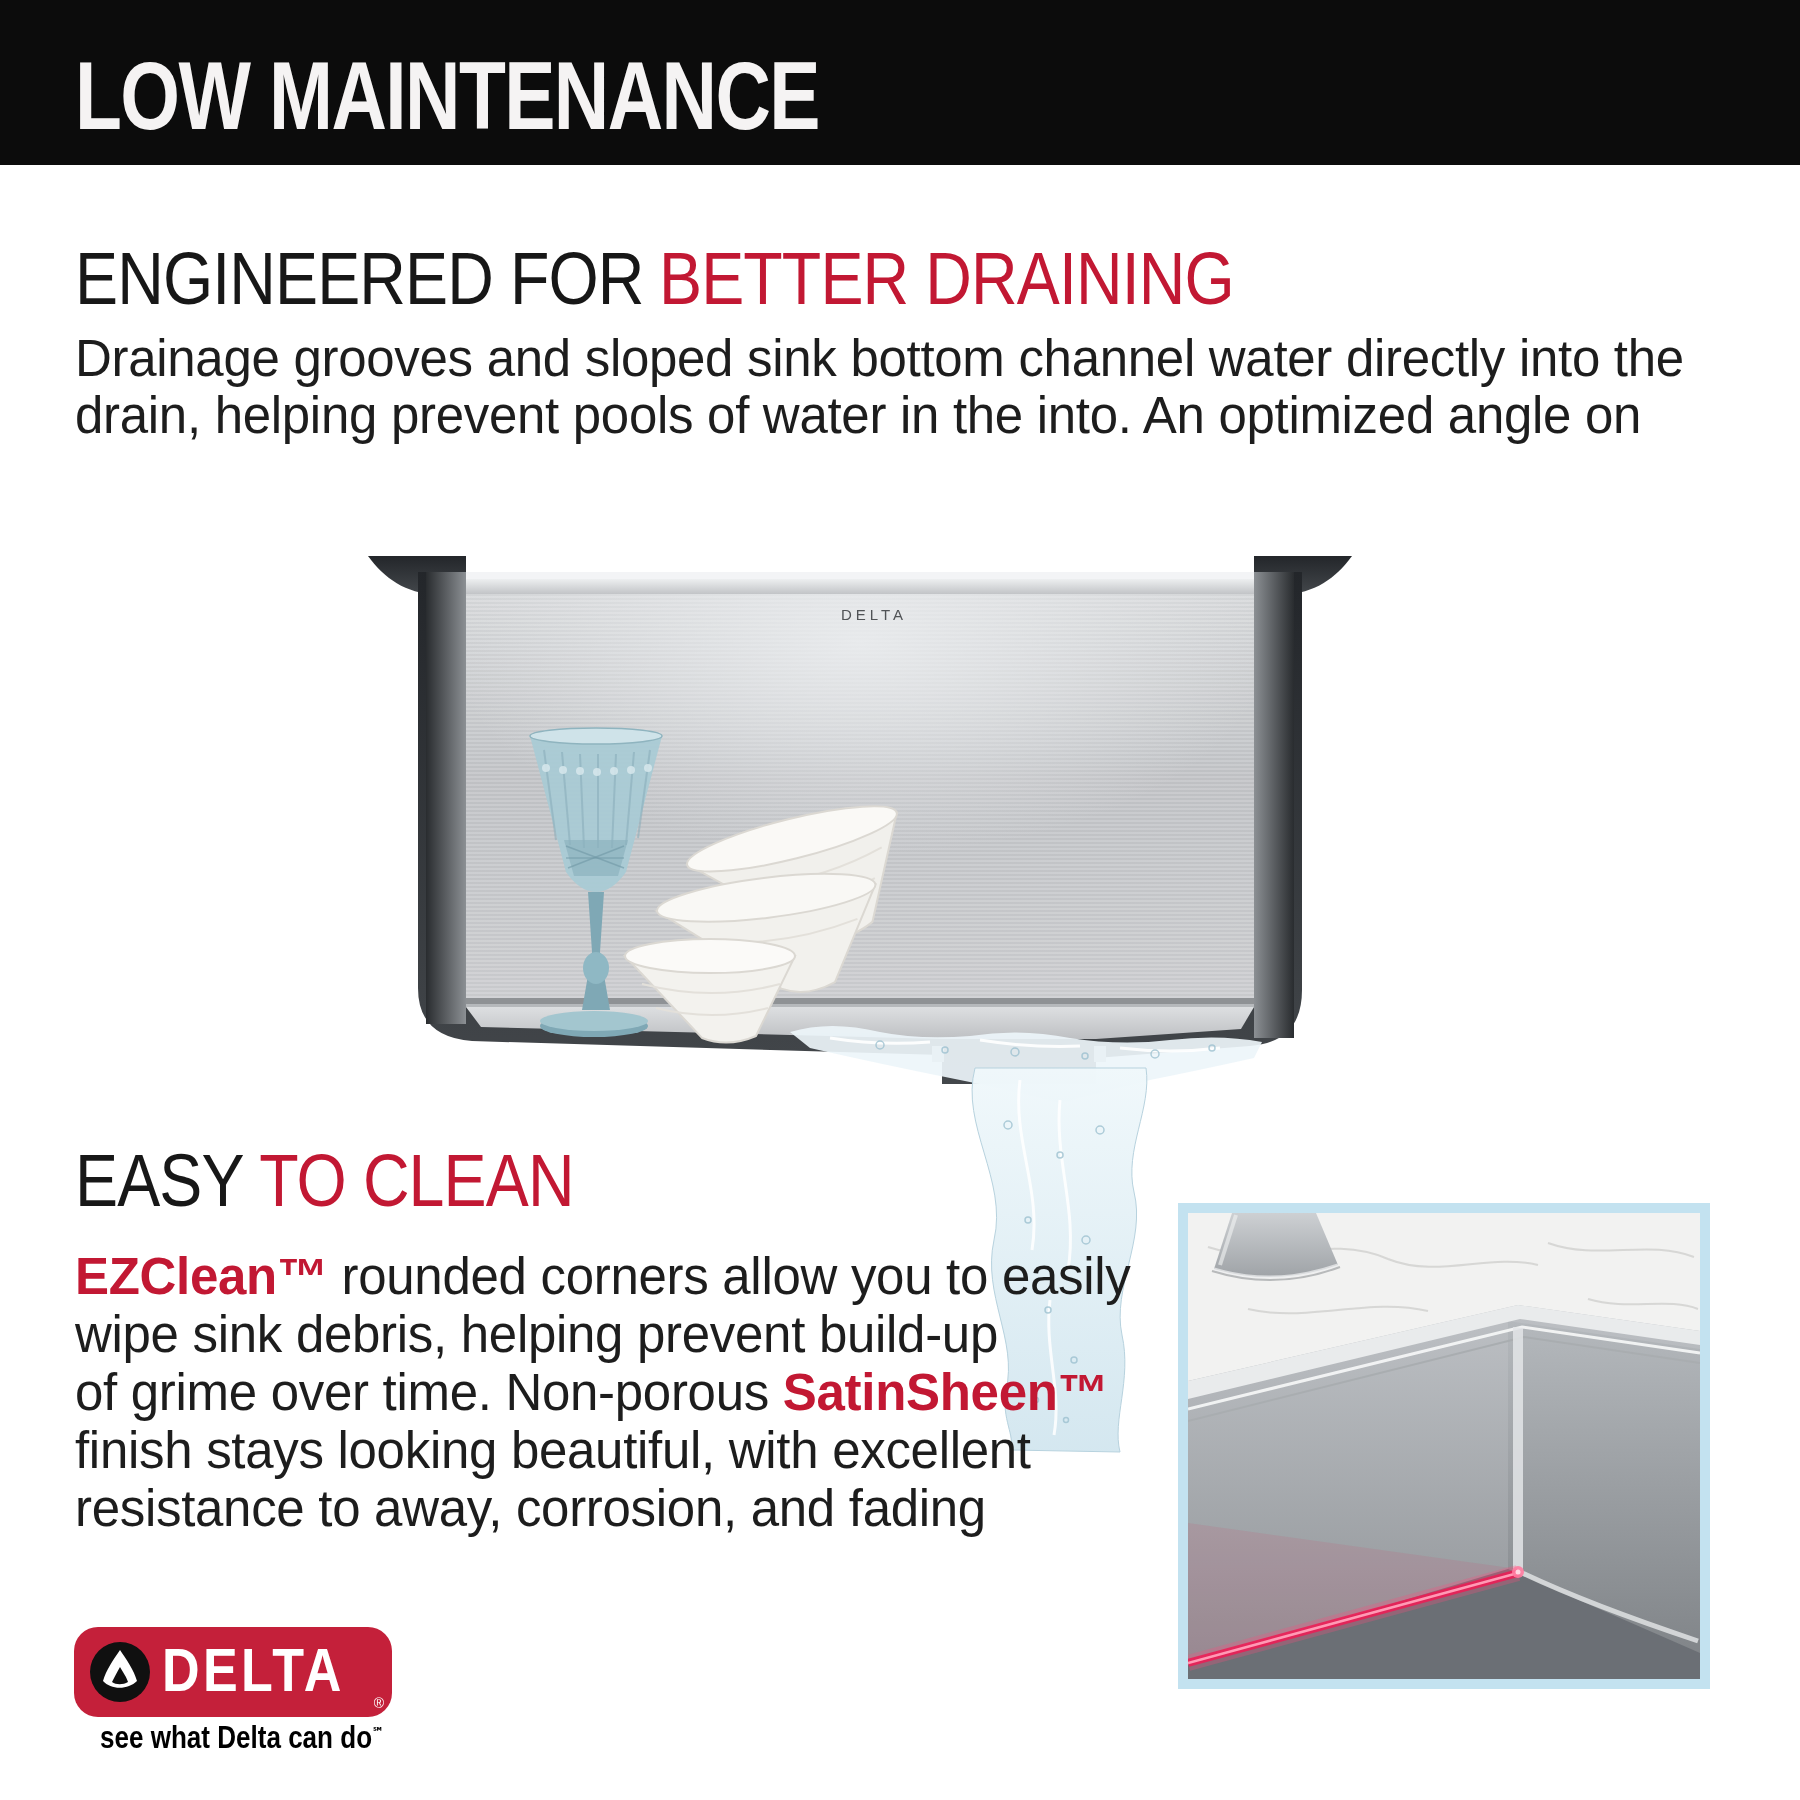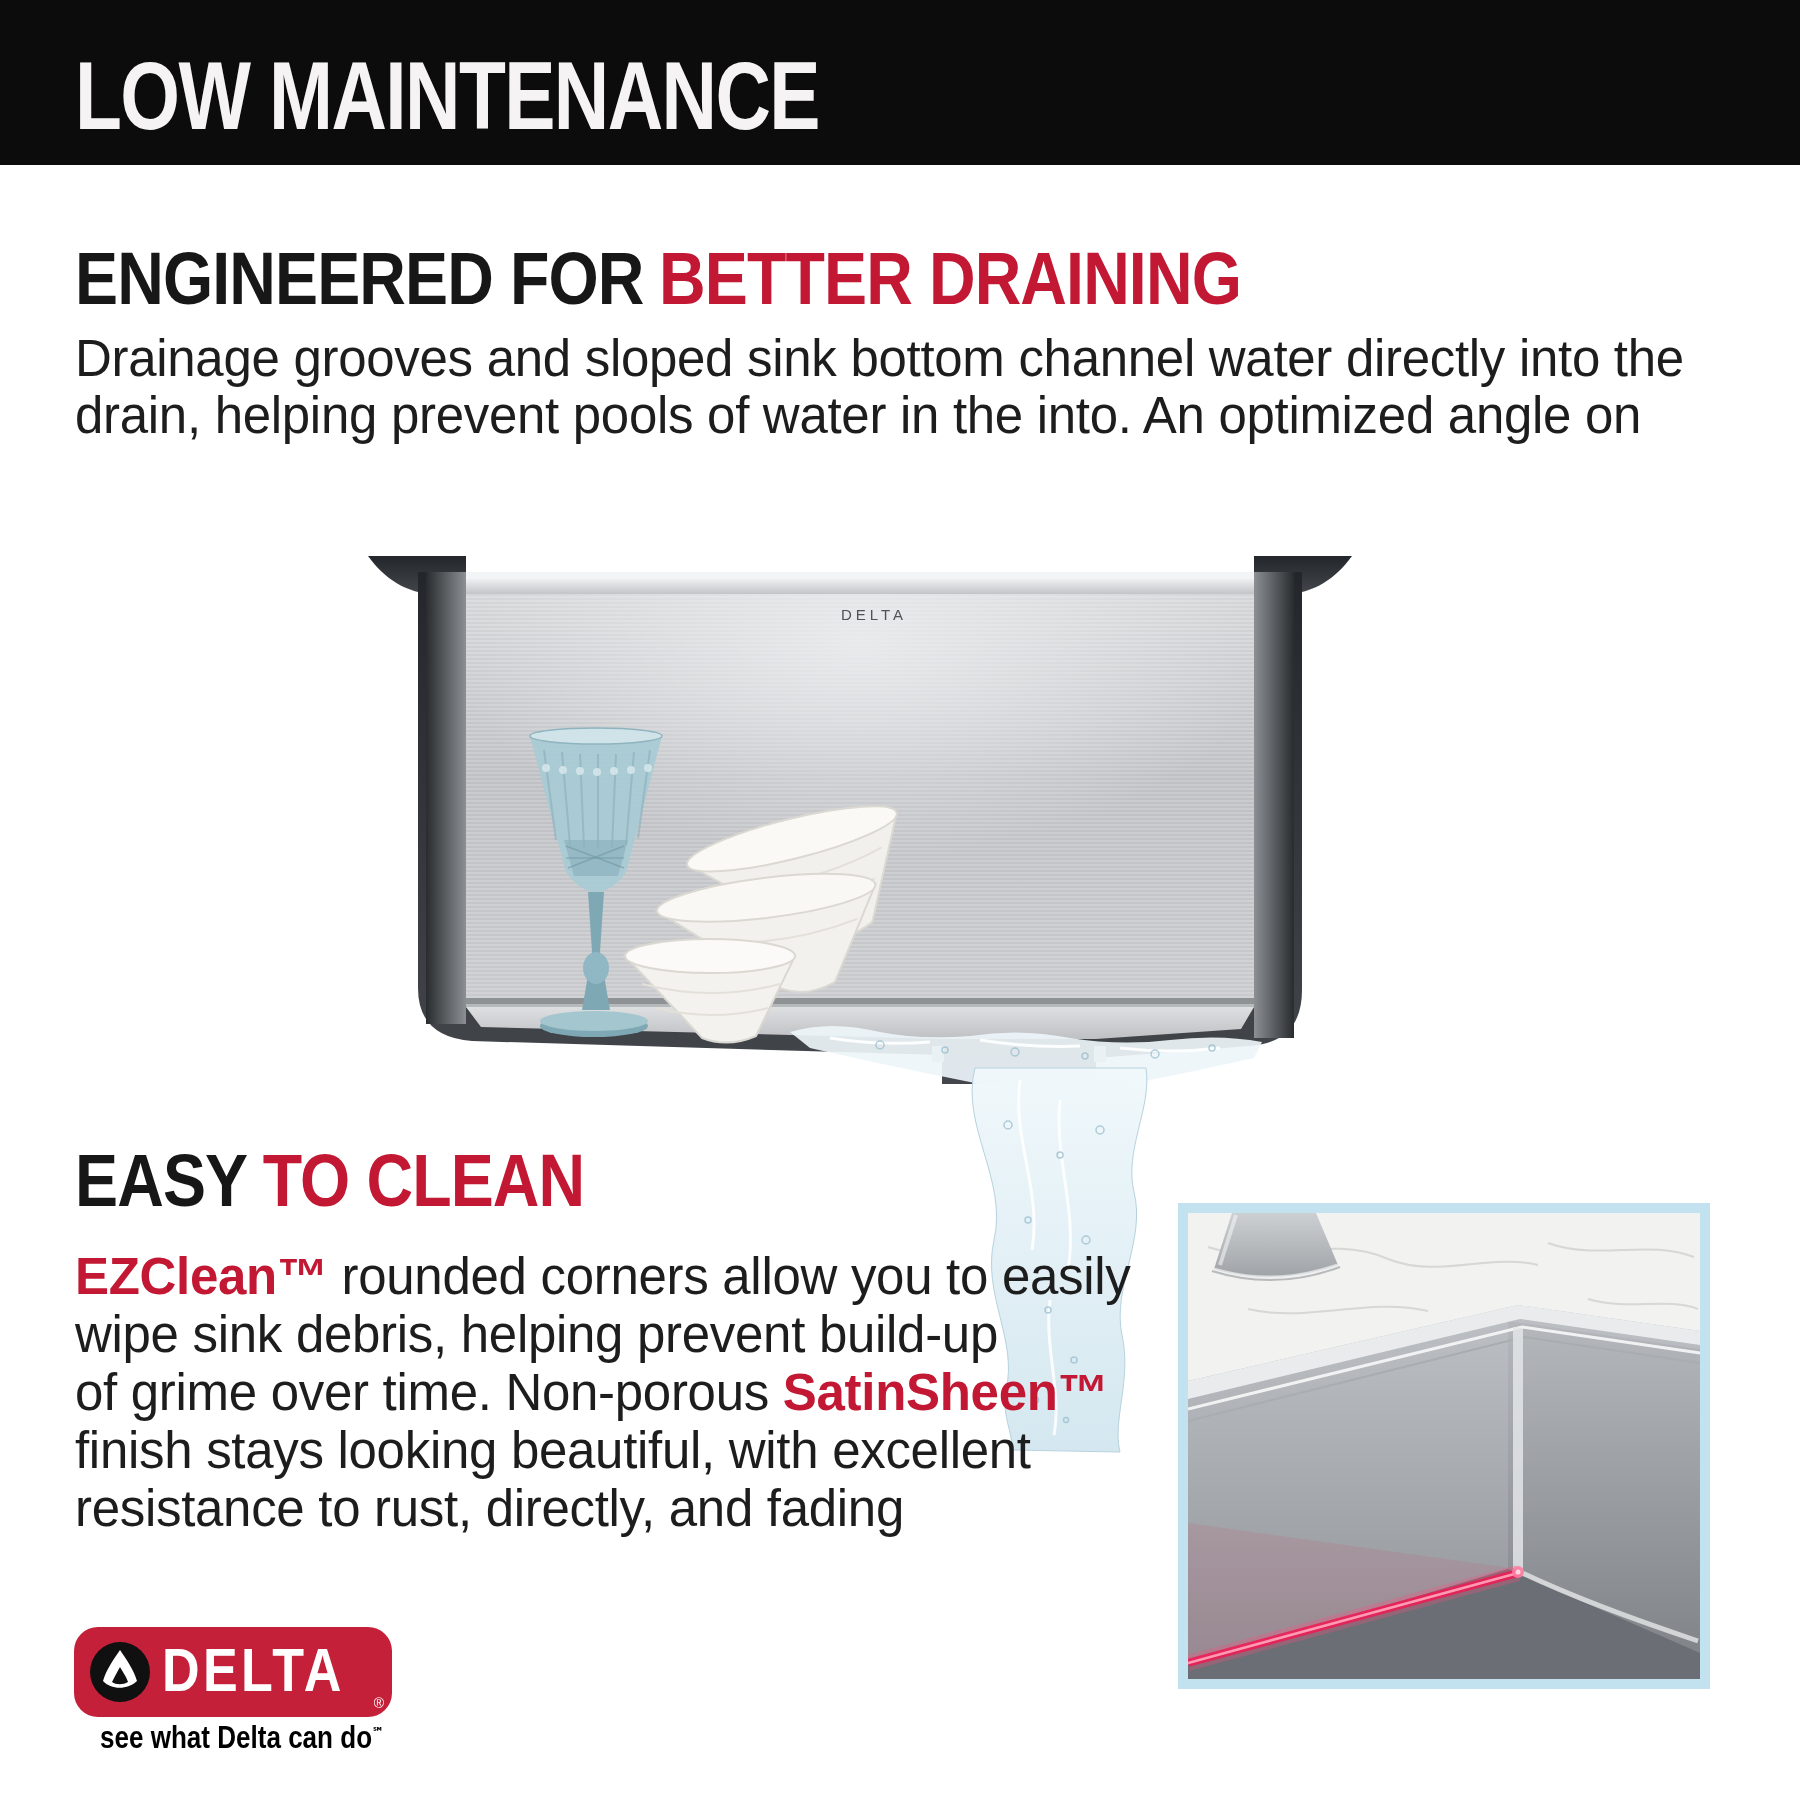--- a/index.html
+++ b/index.html
@@ -5,21 +5,21 @@
   html,body{margin:0;padding:0;background:#fff;}
   .page{position:relative;width:1800px;height:1800px;background:#ffffff;overflow:hidden;
         font-family:"Liberation Sans","DejaVu Sans",sans-serif;color:#1b1b1b;}
   .xc{display:inline-block;transform-origin:0 50%;white-space:nowrap;}
   .xc80{transform:scaleX(.80);}
   .xc86{transform:scaleX(.86);}
   .xc84{transform:scaleX(.84);}
   .topbar{position:absolute;left:0;top:0;width:1800px;height:165px;background:#0C0C0C;}
   .topbar-title{position:absolute;left:75px;top:0;height:165px;line-height:168px;
         color:#F5F3F3;font-size:96px;font-weight:bold;letter-spacing:-2px;margin-top:12px;}
-  .h2{position:absolute;left:75px;font-size:75px;font-weight:bold;color:#171717;
+  .h2{position:absolute;left:75px;font-size:75px;font-weight:normal;color:#171717;
         line-height:80px;letter-spacing:-1px;}
   .h2-draining{top:238px;}
   .h2-clean{top:1140px;}
   .h2 .red{color:var(--accent,#C21833);margin-left:18px;}
   .para{position:absolute;left:75px;font-size:51px;color:#1d1d1d;letter-spacing:-0.3px;}
   .para-draining{top:330px;line-height:57px;}
   .para-clean{top:1248px;line-height:58px;}
   .para .brand{color:var(--accent,#C21833);font-weight:bold;}
   .sink-wrap{position:absolute;left:360px;top:540px;width:1000px;height:920px;}
   .inset{position:absolute;left:1178px;top:1203px;width:512px;height:466px;
@@ -220,21 +220,21 @@
     <span class="xc xc86">
       <span>EASY</span><span class="red">TO CLEAN</span>
     </span>
   </div>
 
   <div class="para para-clean">
     <div><span class="brand">EZClean™</span><span> rounded corners allow you to easily</span></div>
     <div>wipe sink debris, helping prevent build-up</div>
     <div><span>of grime over time. Non-porous </span><span class="brand">SatinSheen™</span></div>
     <div>finish stays looking beautiful, with excellent</div>
-    <div>resistance to rust, directly, and fading</div>
+    <div>resistance to away, corrosion, and fading</div>
   </div>
 
   <div class="inset">
     <svg width="512" height="466" viewBox="0 0 512 466">
       <defs>
         <linearGradient id="iWallL" x1="0" y1="0" x2="0" y2="1">
           <stop offset="0" stop-color="#c9ccd0"></stop>
             <stop offset="1" stop-color="#8e9296"></stop>
         </linearGradient>
         <linearGradient id="iWallR" x1="0" y1="0" x2="0" y2="1">

